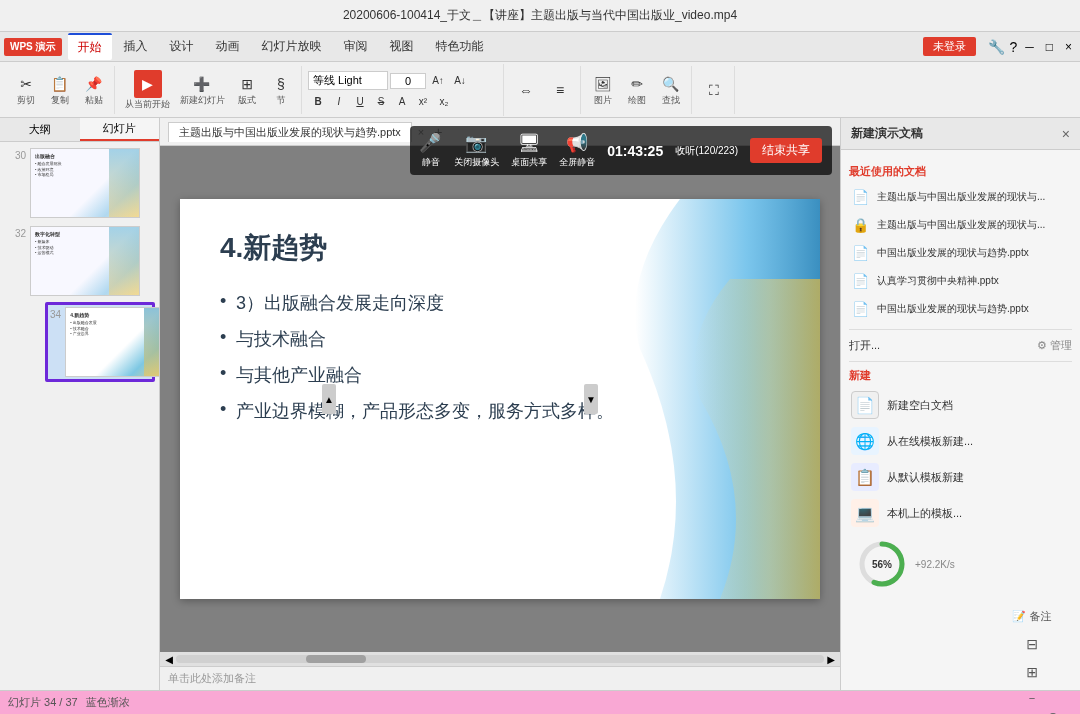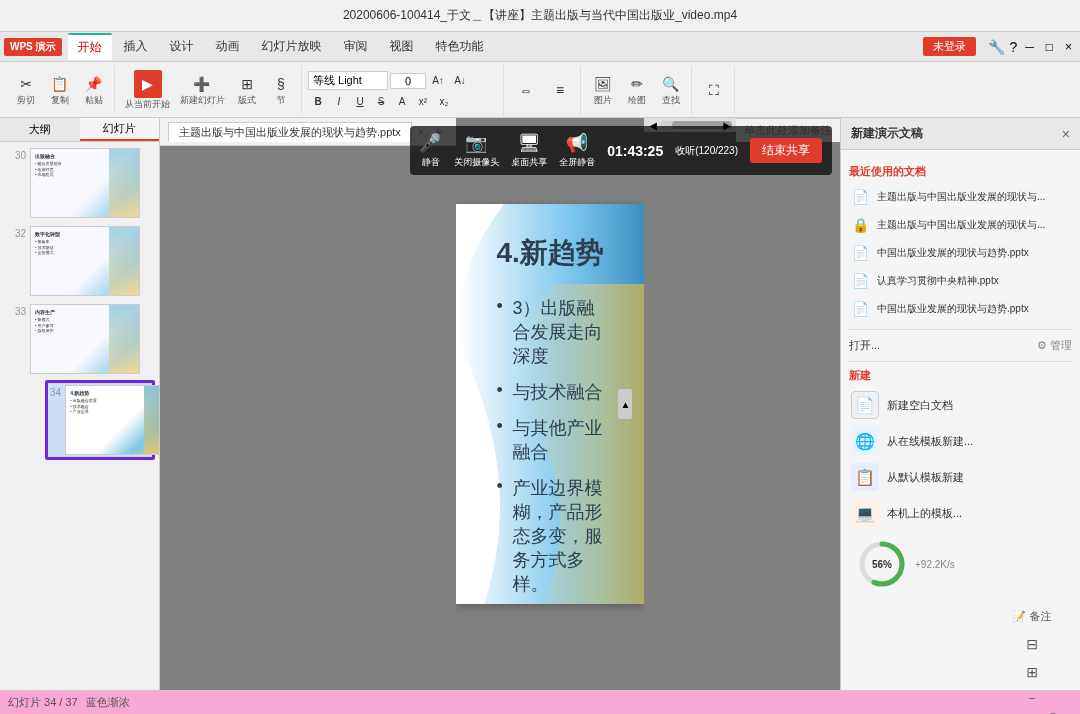--- a/index.html
+++ b/index.html
@@ -22,21 +22,21 @@
       height: 30px; background: #e8e8e8; display: flex; align-items: center; padding: 0 4px;
       border-bottom: 1px solid #ccc; gap: 2px;
     }
     .wps-logo {
       background: #e03c2c; color: white; font-size: 10px; font-weight: bold;
       padding: 2px 6px; border-radius: 2px; margin-right: 4px; white-space: nowrap;
     }
     .menu-tab {
       padding: 4px 10px; font-size: 12px; color: #333; cursor: pointer; border-radius: 2px;
     }
-    .menu-tab.active { background: white; border-top: 2px solid #14b8a6; color: #c00; }
+    .menu-tab.active { background: white; border-top: 2px solid #1d4ed8; color: #c00; }
     .menu-tab-right {
       margin-left: auto; display: flex; align-items: center; gap: 4px;
     }
     .btn-register {
       background: #e03c2c; color: white; font-size: 11px; padding: 2px 10px; border-radius: 2px;
       cursor: pointer;
     }
 
     
     #toolbar {
@@ -96,21 +96,21 @@
     .slide-img-inner {
       width: 100%; height: 100%; background: linear-gradient(135deg, #f8f8ff 60%, #b0d8f0 80%, #f5e8b0 100%);
       position: relative; padding: 4px; font-size: 6px; color: #333;
     }
     .slide-img-inner.active-slide {
       background: linear-gradient(135deg, #fff 55%, #7ec8e3 75%, #f0d080 100%);
     }
 
     
     #main-area {
-      flex: 1; background: #808080; display: flex; flex-direction: row; overflow: hidden; position: relative;
+      flex: 1; background: #808080; display: flex; flex-direction: column; overflow: hidden; position: relative;
     }
     #slide-toolbar {
       height: 28px; background: #f0f0f0; border-bottom: 1px solid #ccc;
       display: flex; align-items: center; padding: 0 8px; gap: 4px;
     }
     .file-tab {
       font-size: 11px; color: #333; padding: 2px 10px; background: white;
       border: 1px solid #ccc; border-bottom: none; cursor: pointer;
     }
     .add-tab {
@@ -361,30 +361,20 @@
           <div class="slide-num">32</div>
           <div class="slide-img">
             <div class="slide-img-inner">
               <div style="font-size:5px;font-weight:bold;margin-bottom:2px;">数字化转型</div>
               <div style="font-size:4px;line-height:1.4;">• 新媒体<br>• 技术驱动<br>• 运营模式</div>
               <div style="position:absolute;right:0;bottom:0;width:30px;height:100%;background:linear-gradient(to bottom, #6bb8d8, #f0d080);opacity:0.6;"></div>
             </div>
           </div>
         </div>
 
-        <div class="slide-thumb">
-          <div class="slide-num">33</div>
-          <div class="slide-img">
-            <div class="slide-img-inner">
-              <div style="font-size:5px;font-weight:bold;margin-bottom:2px;">内容生产</div>
-              <div style="font-size:4px;line-height:1.4;">• 新模式<br>• 用户参与<br>• 版权保护</div>
-              <div style="position:absolute;right:0;bottom:0;width:30px;height:100%;background:linear-gradient(to bottom, #6bb8d8, #f0d080);opacity:0.6;"></div>
-            </div>
-          </div>
-        </div>
 
         <div class="slide-thumb active">
           <div class="slide-num">34</div>
           <div class="slide-img">
             <div class="slide-img-inner active-slide">
               <div style="font-size:5px;font-weight:bold;margin-bottom:2px;">4.新趋势</div>
               <div style="font-size:4px;line-height:1.4;">• 出版融合发展<br>• 技术融合<br>• 产业边界</div>
               <div style="position:absolute;right:0;bottom:0;width:30px;height:100%;background:linear-gradient(to bottom, #5aa8c8, #e8c860);opacity:0.7;"></div>
             </div>
           </div>

